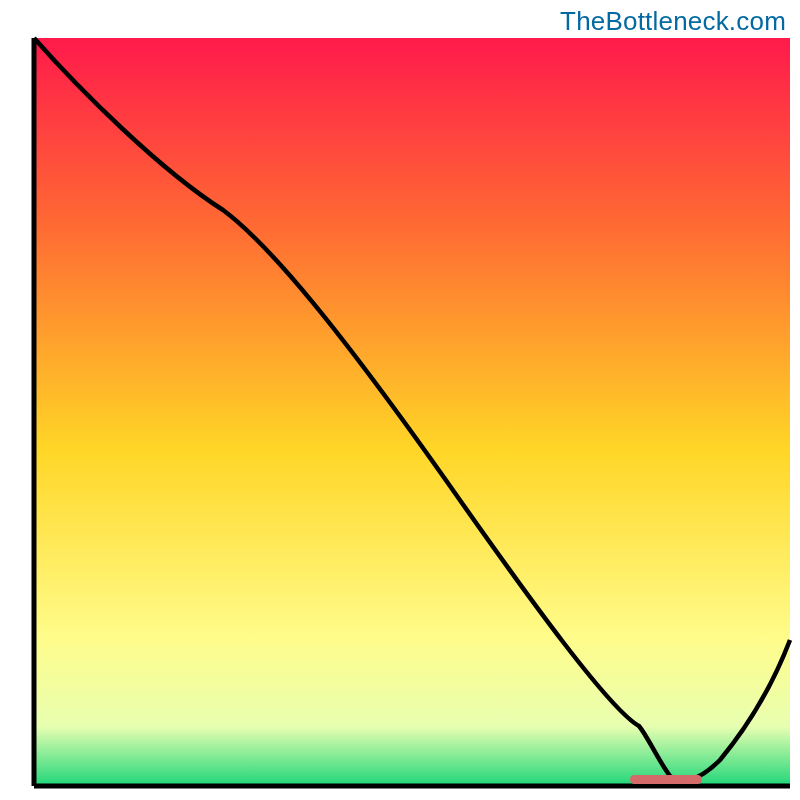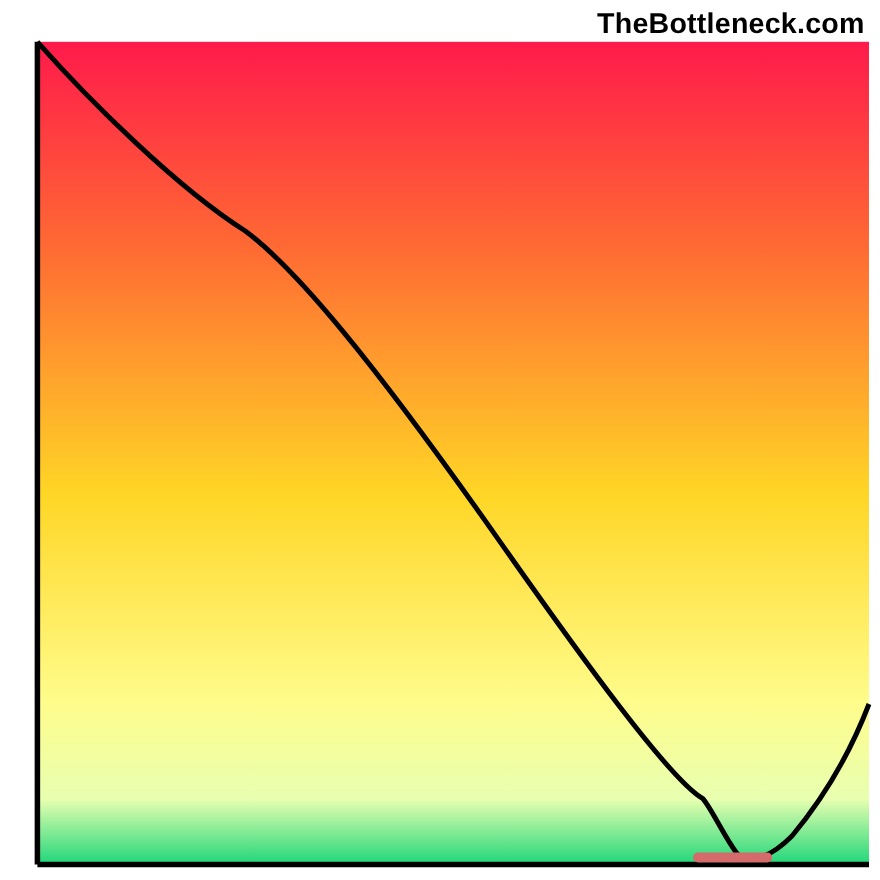--- a/index.html
+++ b/index.html
@@ -14,22 +14,22 @@
   .wrap {
     position: relative;
     width: 800px;
     height: 800px;
   }
   .watermark {
     position: absolute;
     top: 6px;
     right: 14px;
     font-size: 26px;
-    font-weight: 700;
-    color: #000000;
+    font-weight: 400;
+    color: #0369a1;
     letter-spacing: 0.2px;
     user-select: none;
   }
   svg {
     position: absolute;
     top: 0;
     left: 0;
   }
 </style>
 </head>

